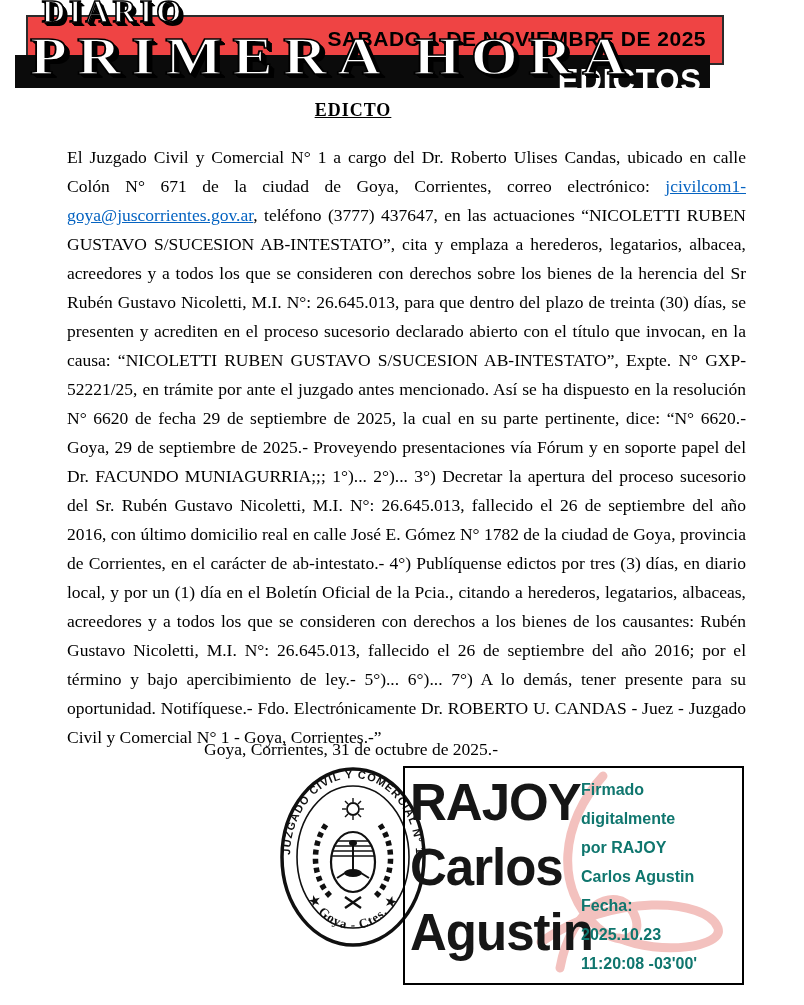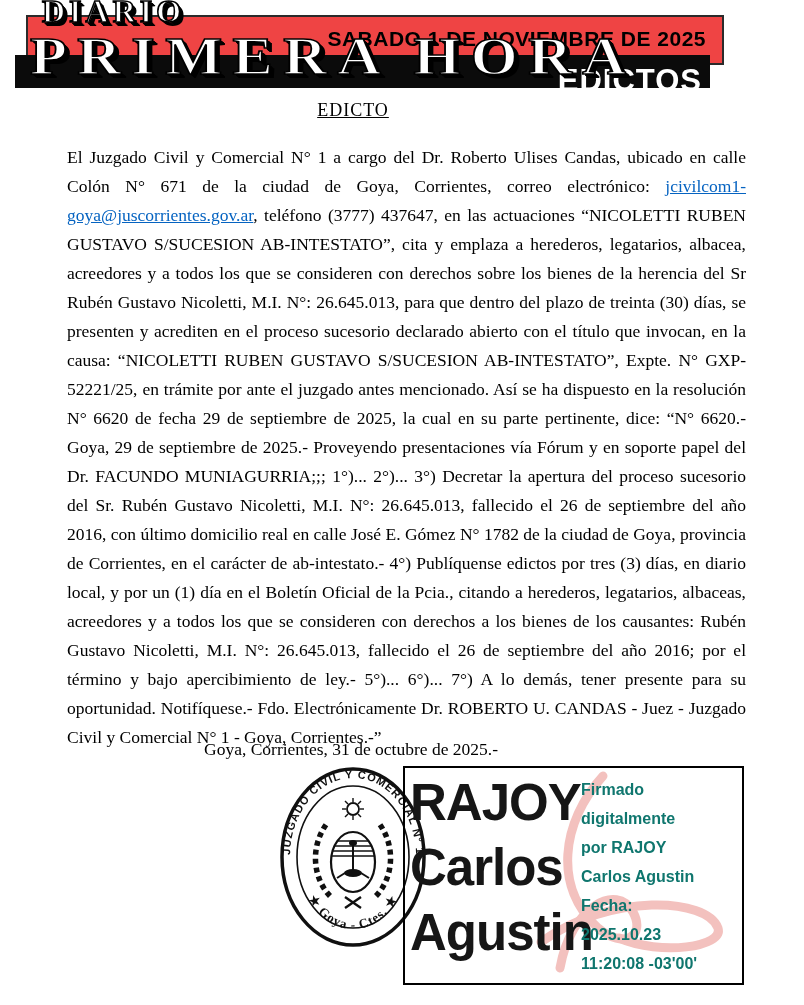--- a/index.html
+++ b/index.html
@@ -20,21 +20,21 @@
   .logo-text{position:absolute;font-family:"Liberation Serif",serif;font-weight:bold;
              color:#fff;-webkit-text-stroke:1.6px #000;
              text-shadow:2px 2px 0 #000,3px 3px 0 #000,4px 4px 0 #000;
              white-space:nowrap;z-index:3;}
   .logo-line1{left:42px;top:-7px;font-size:32px;letter-spacing:4px;}
   .logo-line2{left:30px;top:27px;font-size:52px;letter-spacing:9px;
               transform:scaleX(1.16);transform-origin:left top;}
 
   
   .edicto-title{position:absolute;left:283px;top:100px;width:140px;text-align:center;
-                font-weight:normal;font-size:18px;letter-spacing:1px;
+                font-weight:bold;font-size:18px;letter-spacing:1px;
                 text-decoration:underline;}
   .body-text{position:absolute;left:67px;top:143px;width:679px;
              font-size:17.5px;line-height:29px;text-align:justify;}
   .seg-normal{}
   .seg-italic{}
   .seg-link{color:#0563C1;text-decoration:underline;cursor:pointer;}
   .place-date{position:absolute;left:204px;top:739px;font-size:17.5px;}
 
   
   .stamp{position:absolute;left:278px;top:765px;width:150px;height:184px;z-index:1;}

